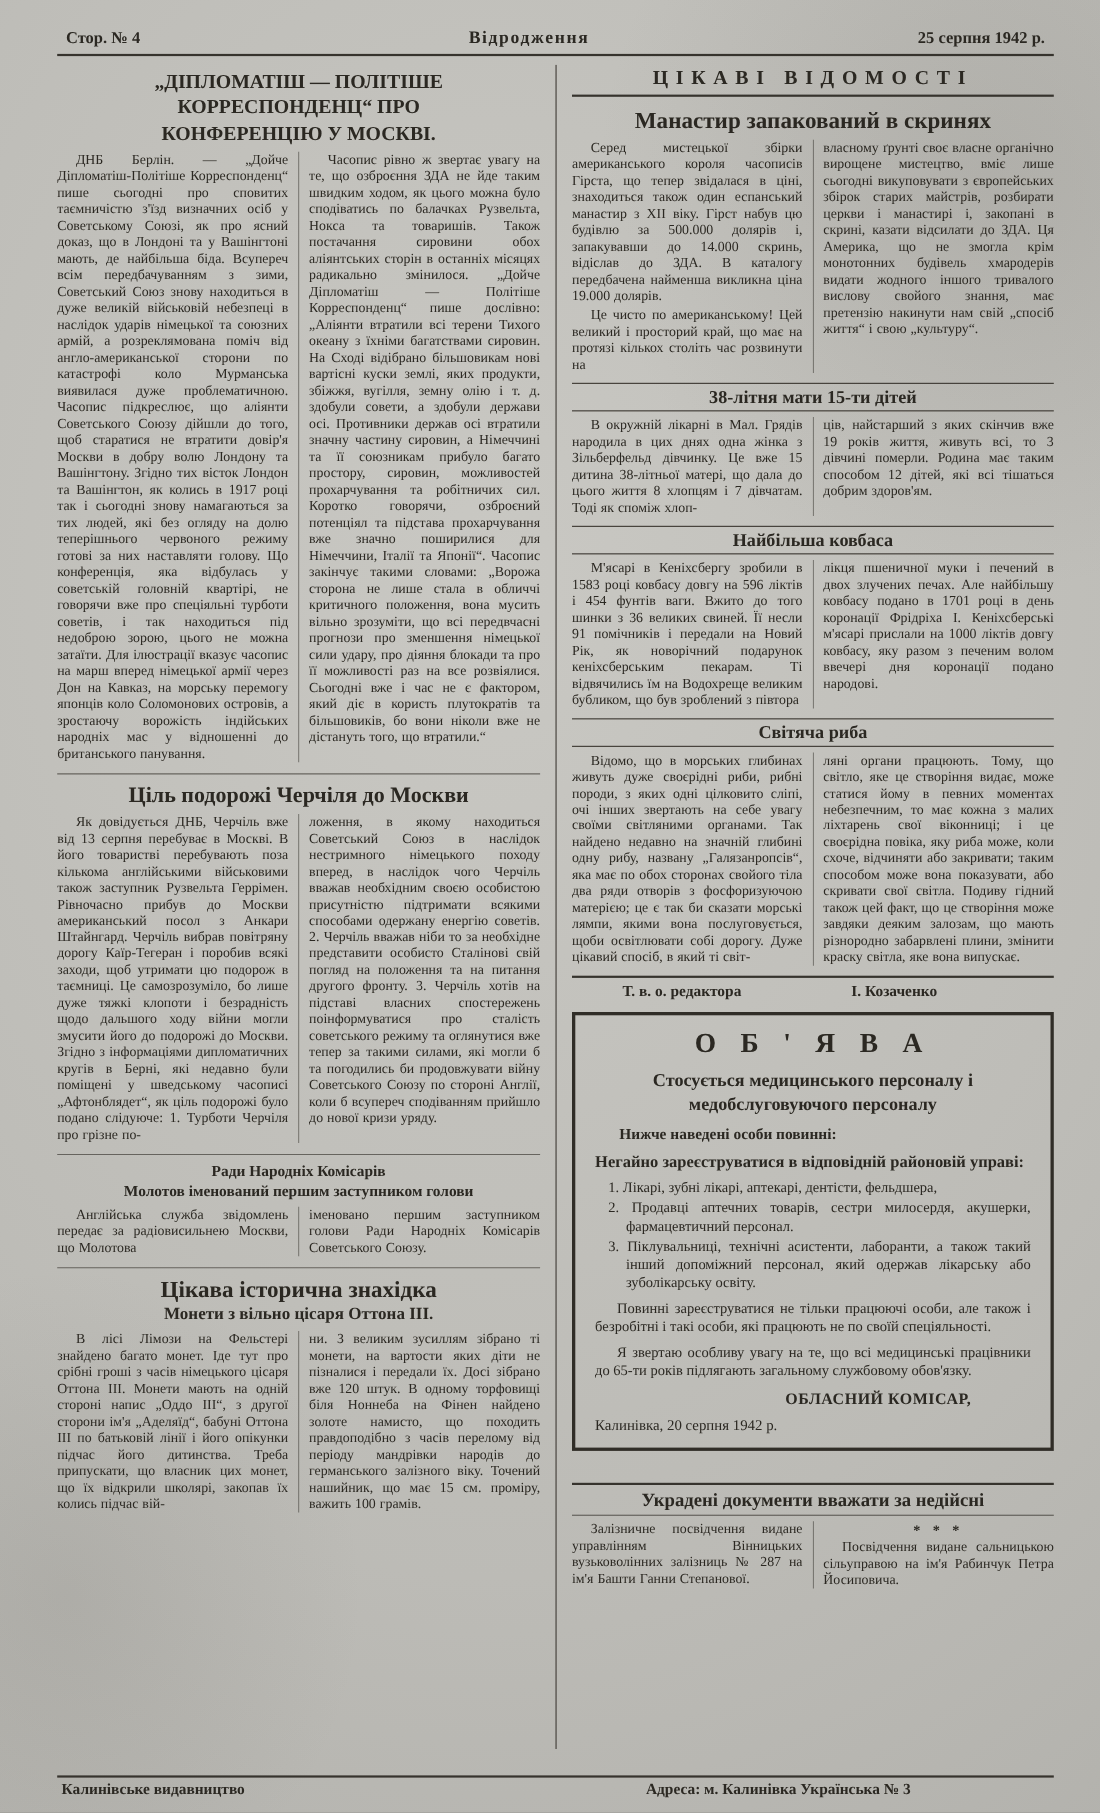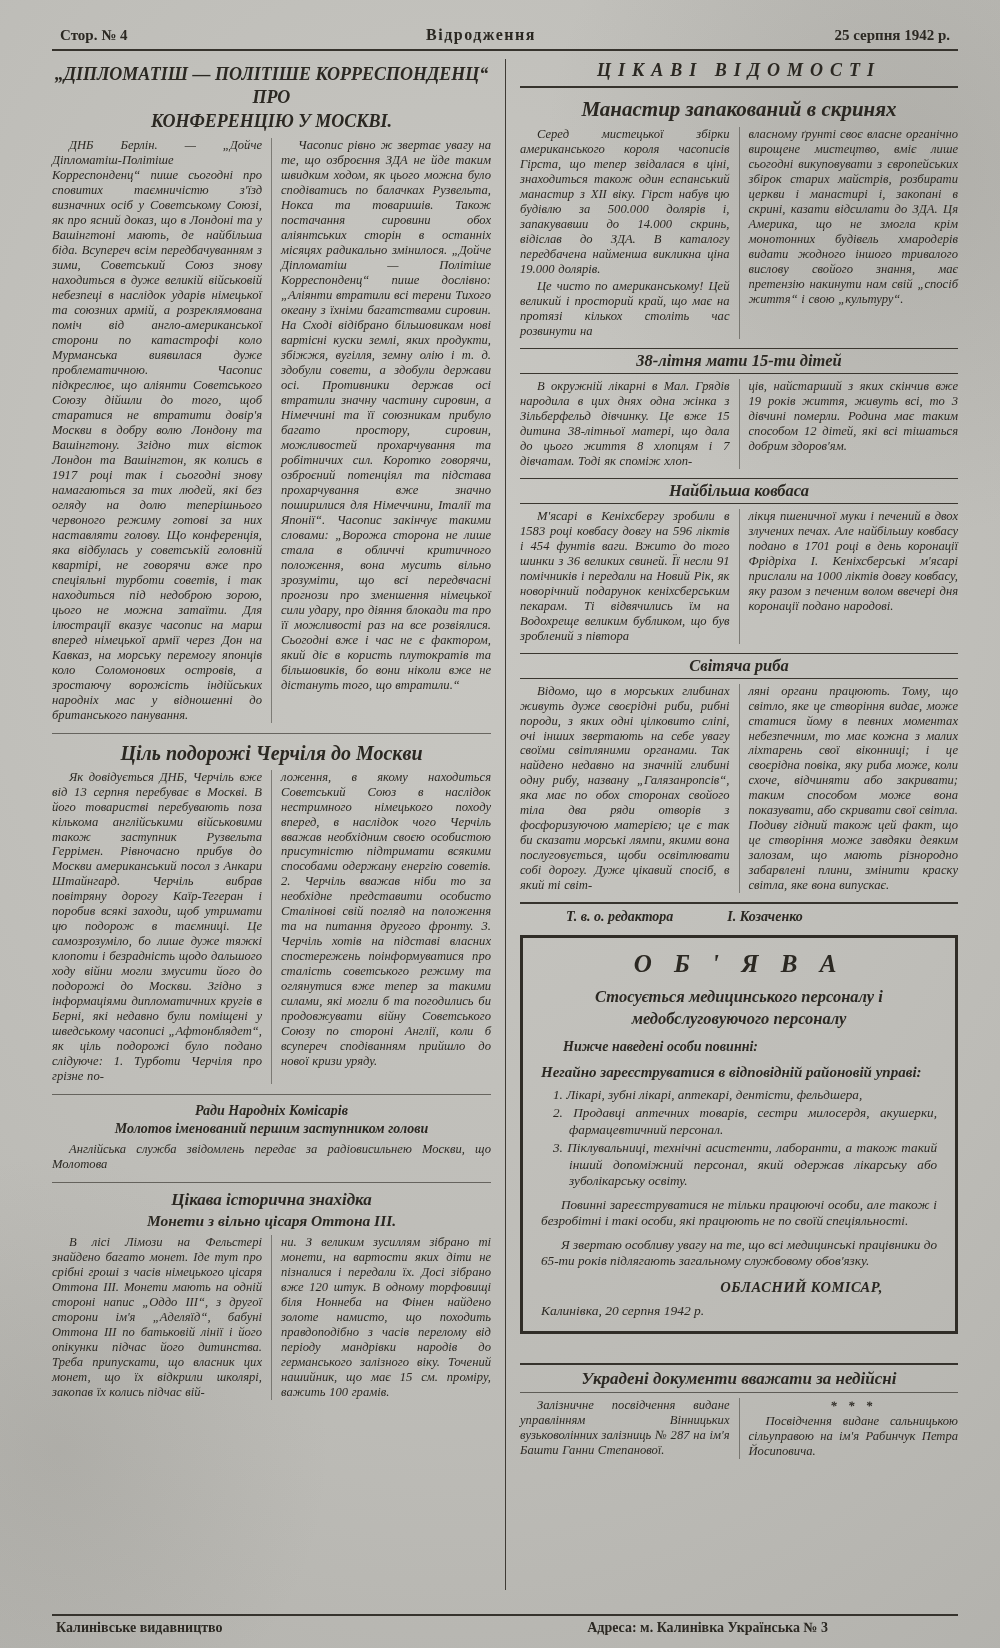--- a/index.html
+++ b/index.html
@@ -21,55 +21,55 @@
   
   .masthead {
     display:flex; justify-content:space-between; align-items:baseline;
     font-weight:bold; font-size:15px;
     padding:0 8px 5px 8px;
     border-bottom:2px solid #36332d;
   }
   .mh-center { font-size:16px; letter-spacing:1.5px; }
   
   .body-wrap { flex:1; display:flex; margin-top:8px; min-height:0; }
-  .half { width:50%; min-width:0;font-style:italic; }
+  .half { width:50%; min-width:0; }
   .half.left  { padding-right:14px; }
   .half.right { padding-left:14px; border-left:1px solid #3f3b35; }
   
   .cols { display:flex; margin-top:5px; }
   .c { flex:1 1 0; min-width:0; }
   .c + .c { border-left:1px solid rgba(54,51,45,.5); margin-left:9px; padding-left:9px; }
   p.body {
     font-size:12.6px; line-height:1.19; text-align:justify;
     text-indent:17px; word-spacing:.5px;
   }
   p.body.cont { text-indent:0; }
   p.body + p.body { margin-top:2px; }
   
   .headline-lg { font-weight:bold; text-align:center; font-size:18px; line-height:1.3; margin-top:4px; }
   .headline-lg .tline { display:block; }
   .headline-md { font-weight:bold; text-align:center; font-size:20px; line-height:1.2; }
-  .headline-md.smaller { font-size:17px; }
+  .headline-md.smaller { font-size:21px; }
   .headline-sm { font-weight:bold; text-align:center; font-size:14px; line-height:1.25; }
   .headline-sm2 { font-weight:bold; text-align:center; font-size:15.5px; line-height:1.25; }
   .section { margin-top:10px; padding-top:7px; border-top:1px solid rgba(54,51,45,.65); }
   
   .banner {
     font-weight:bold; text-align:center; font-size:18px; letter-spacing:7px;
     padding:1px 0 5px 0; border-bottom:2px solid #36332d;
   }
   .sub-art { margin-top:9px; }
   .ruled-title {
     font-weight:bold; text-align:center; font-size:16.5px;
     border-top:1px solid #3a362f; border-bottom:1px solid #3a362f;
     padding:2px 0; margin-top:9px;
   }
   .plain-title { font-weight:bold; text-align:center; font-size:21px; margin-top:7px; }
   .editor {
-    display:flex; gap:54px; font-weight:bold; font-size:14px;
+    display:flex; gap:100px; font-weight:bold; font-size:14px;
     border-top:2px solid #36332d; margin-top:9px; padding:5px 0 0 46px;
   }
   
   .obyava {
     border:3px solid #302d27;
     margin-top:10px; padding:12px 18px 12px 18px;
   }
   .obyava-title { text-align:center; font-weight:bold; font-size:25px; letter-spacing:8px; }
   .obyava-sub { text-align:center; font-weight:bold; font-size:16.5px; line-height:1.3; margin-top:8px; }
   .obyava-lead { font-weight:bold; font-size:14px; margin-top:10px; text-indent:22px; }
@@ -138,20 +138,23 @@
 
       <div class="section">
         <div class="headline-sm">
           <span class="tline" style="display:block">Ради Народніх Комісарів</span>
           <span class="tline" style="display:block">Молотов іменований першим заступником голови</span>
         </div>
         <div class="cols">
           <div class="c">
             <p class="body">Англійська служба звідомлень передає за радіовисильнею Москви, що Молотова</p>
           </div>
+          <div class="c">
+            <p class="body cont">іменовано першим заступником голови Ради Народніх Комісарів Советського Союзу.</p>
+          </div>
         </div>
       </div>
 
       <div class="section">
         <div class="headline-md smaller">Цікава історична знахідка</div>
         <div class="headline-sm2">Монети з вільно цісаря Оттона III.</div>
         <div class="cols">
           <div class="c">
             <p class="body">В лісі Лімози на Фельстері знайдено багато монет. Іде тут про срібні гроші з часів німецького цісаря Оттона III. Монети мають на одній стороні напис „Оддо III“, з другої сторони ім'я „Аделяїд“, бабуні Оттона III по батьковій лінії і його опікунки підчас його дитинства. Треба припускати, що власник цих монет, що їх відкрили школярі, закопав їх колись підчас вій-</p>
           </div>

